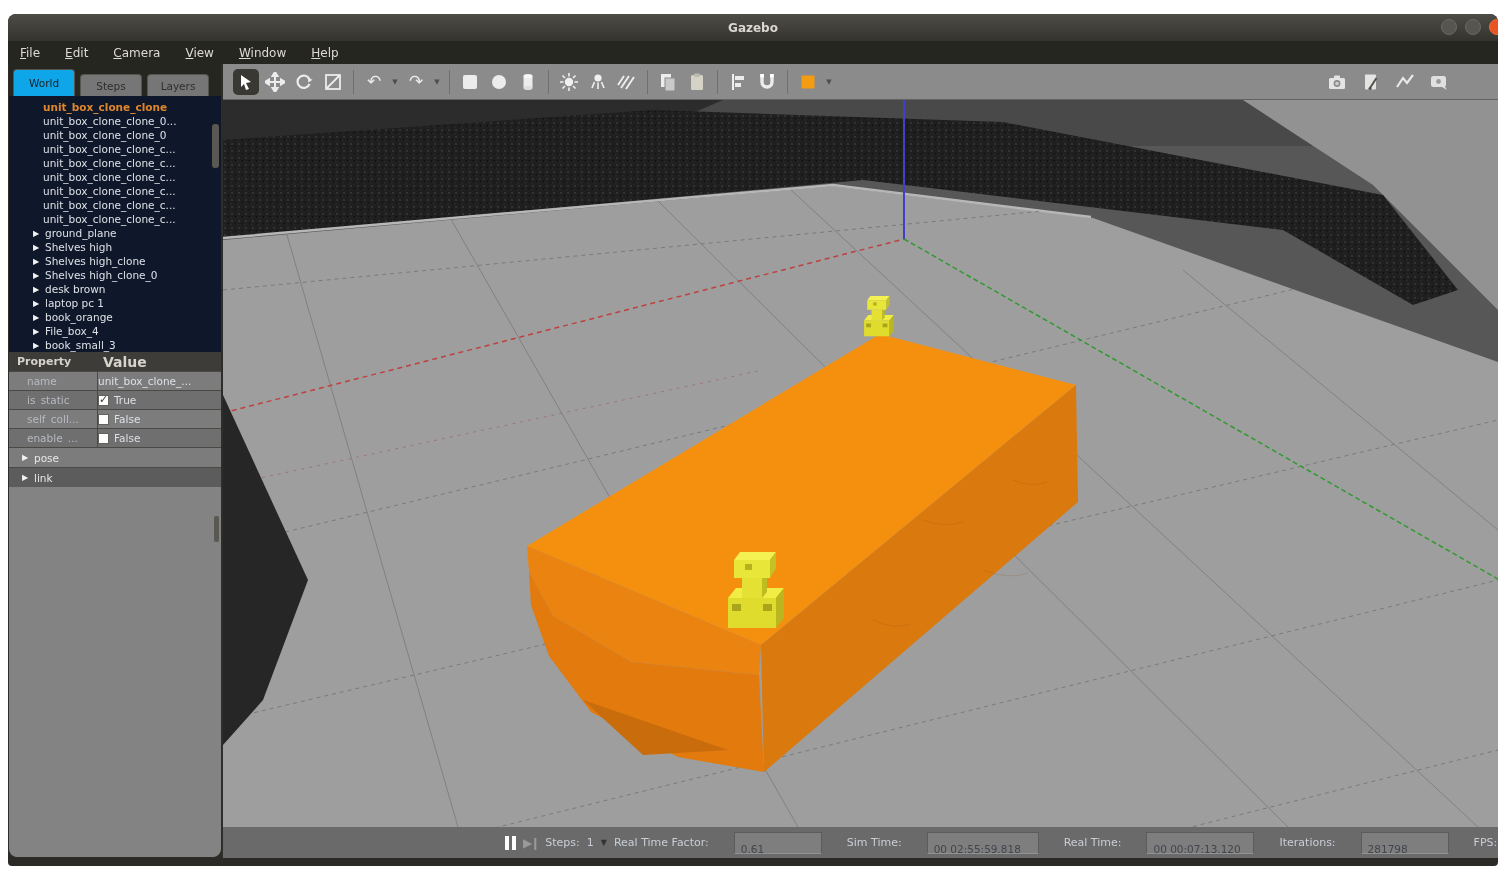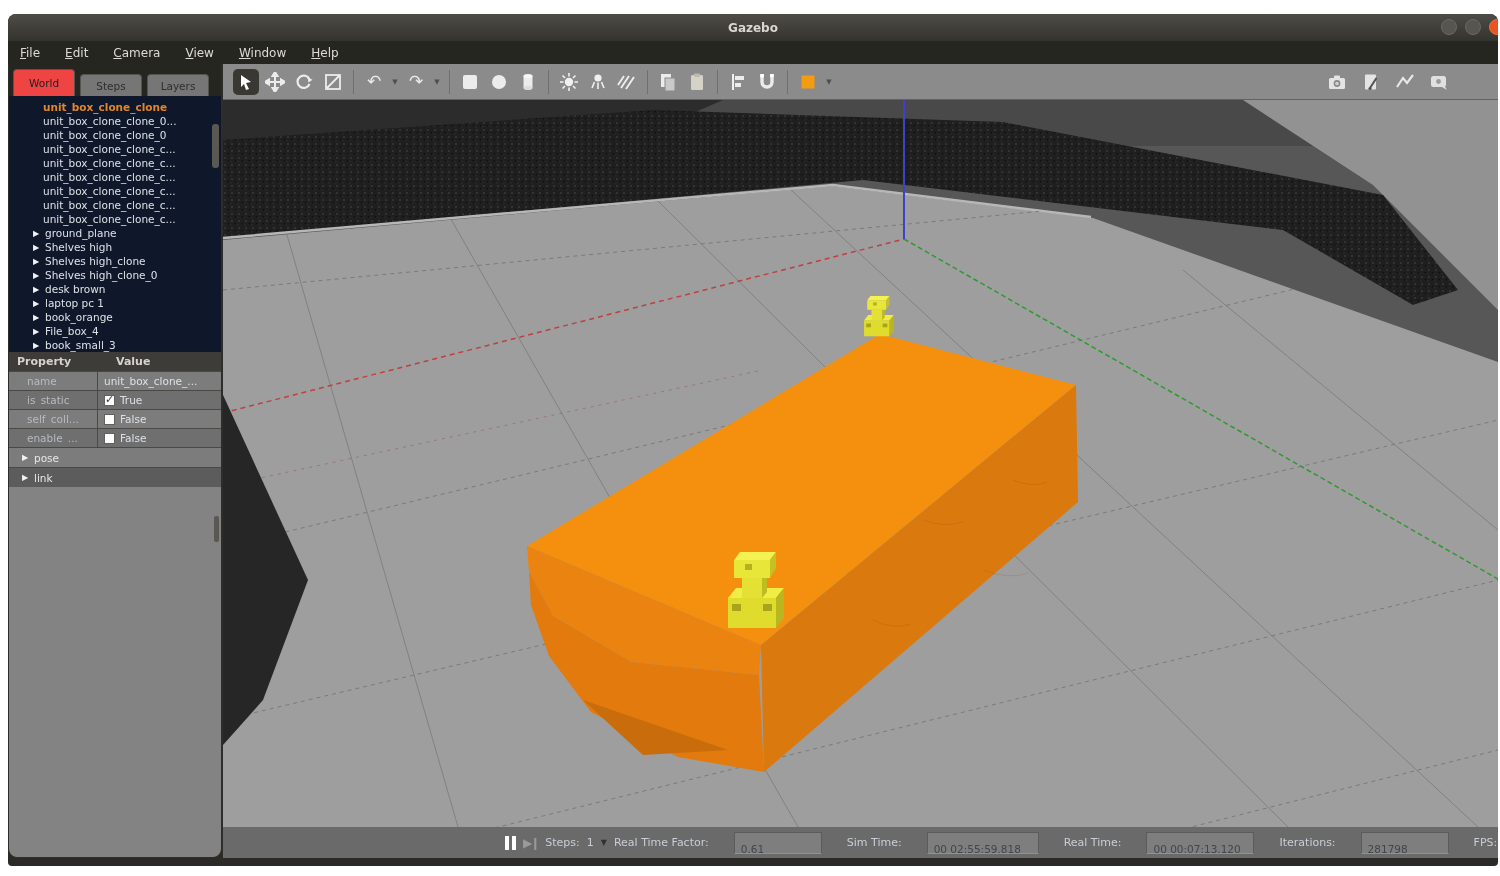--- a/index.html
+++ b/index.html
@@ -20,37 +20,37 @@
   .menu-item u { text-decoration:underline; }
   
   .main { position:absolute; top:50px; left:0; right:0; bottom:0; }
   
   .leftpanel { position:absolute; left:0; top:0; width:214px; height:794px; background:#838383;
                border:1px solid #2e2d29; border-top:none; border-radius:0 0 9px 9px; overflow:hidden; }
   .tabs { height:32px; background:#262621; display:flex; align-items:flex-end; padding-left:4px; gap:5px; }
   .tab { width:62px; height:22px; background:#767676; border:1px solid #55544f; border-bottom:none;
          border-radius:4px 4px 0 0; color:#2e2e2e; font-size:10.5px; display:flex; align-items:center;
          justify-content:center; }
-  .tab.active { height:27px; background:#ef4444; color:#1f1f1f; }
+  .tab.active { height:27px; background:#0ea5e9; color:#1f1f1f; }
   .tree { position:relative; height:256px; background:#0f172a; padding-top:4px; overflow:hidden; }
   .tree-item { height:14px; line-height:14px; font-size:10.5px; color:#dde1e6; padding-left:34px;
                white-space:nowrap; }
   .tree-item.expandable { padding-left:24px; }
   .tree-item.selected { color:#e0862b; font-weight:bold; }
   .expander { display:inline-block; width:12px; color:#f2f2f2; font-size:8px; vertical-align:1px; }
   .tree-scroll { position:absolute; right:2px; top:28px; width:7px; height:44px; background:#5a5852; border-radius:3px; }
   .props { }
   .prophead { display:flex; height:19px; background:#3d3c38; align-items:center; }
   .prophead .c1 { width:88px; padding-left:8px; color:#d6d3cd; font-size:11px; font-weight:bold; }
-  .prophead .c2 { flex:1; padding-left:6px; color:#d6d3cd; font-size:11px; font-weight:bold;margin-left:13px; }
+  .prophead .c2 { flex:1; padding-left:6px; color:#d6d3cd; font-size:14px; font-weight:bold; }
   .prow { display:flex; height:19px; align-items:center; border-top:1px solid #4a4946; font-size:10.5px; }
   .prow:nth-child(odd) { background:#7c7c7c; }
   .prow:nth-child(even) { background:#6f6f6f; }
   .prow .c1 { width:88px; padding-left:18px; color:#b6bac0; overflow:hidden; white-space:nowrap; }
-  .prow .c2 { flex:1; padding-left:6px; color:#dcе0e5; color:#dce0e5; display:flex; align-items:center;
+  .prow .c2 { flex:1; color:#dcе0e5; color:#dce0e5; display:flex; align-items:center;
               border-left:1px solid #4a4946; height:100%; overflow:hidden; white-space:nowrap; }
   .cb { width:11px; height:11px; background:#fdfdfd; border:1px solid #62615c; display:inline-block;
         position:relative; margin-right:5px; flex:none; }
   .cb.checked::after { content:"✓"; position:absolute; top:-3px; left:0; font-size:11px; color:#3a3a3a; font-weight:bold; }
   .extra-row { height:20px; display:flex; align-items:center; font-size:10.5px; color:#e7e7e7;
                padding-left:13px; border-top:1px solid #4a4946; }
   .extra-row:nth-child(1) { background:#7c7c7c; }
   .extra-row:nth-child(2) { background:#5c5c5c; }
   .panel-scroll { position:absolute; right:2px; top:452px; width:5px; height:26px; background:#5a5852; border-radius:2px; }
   

